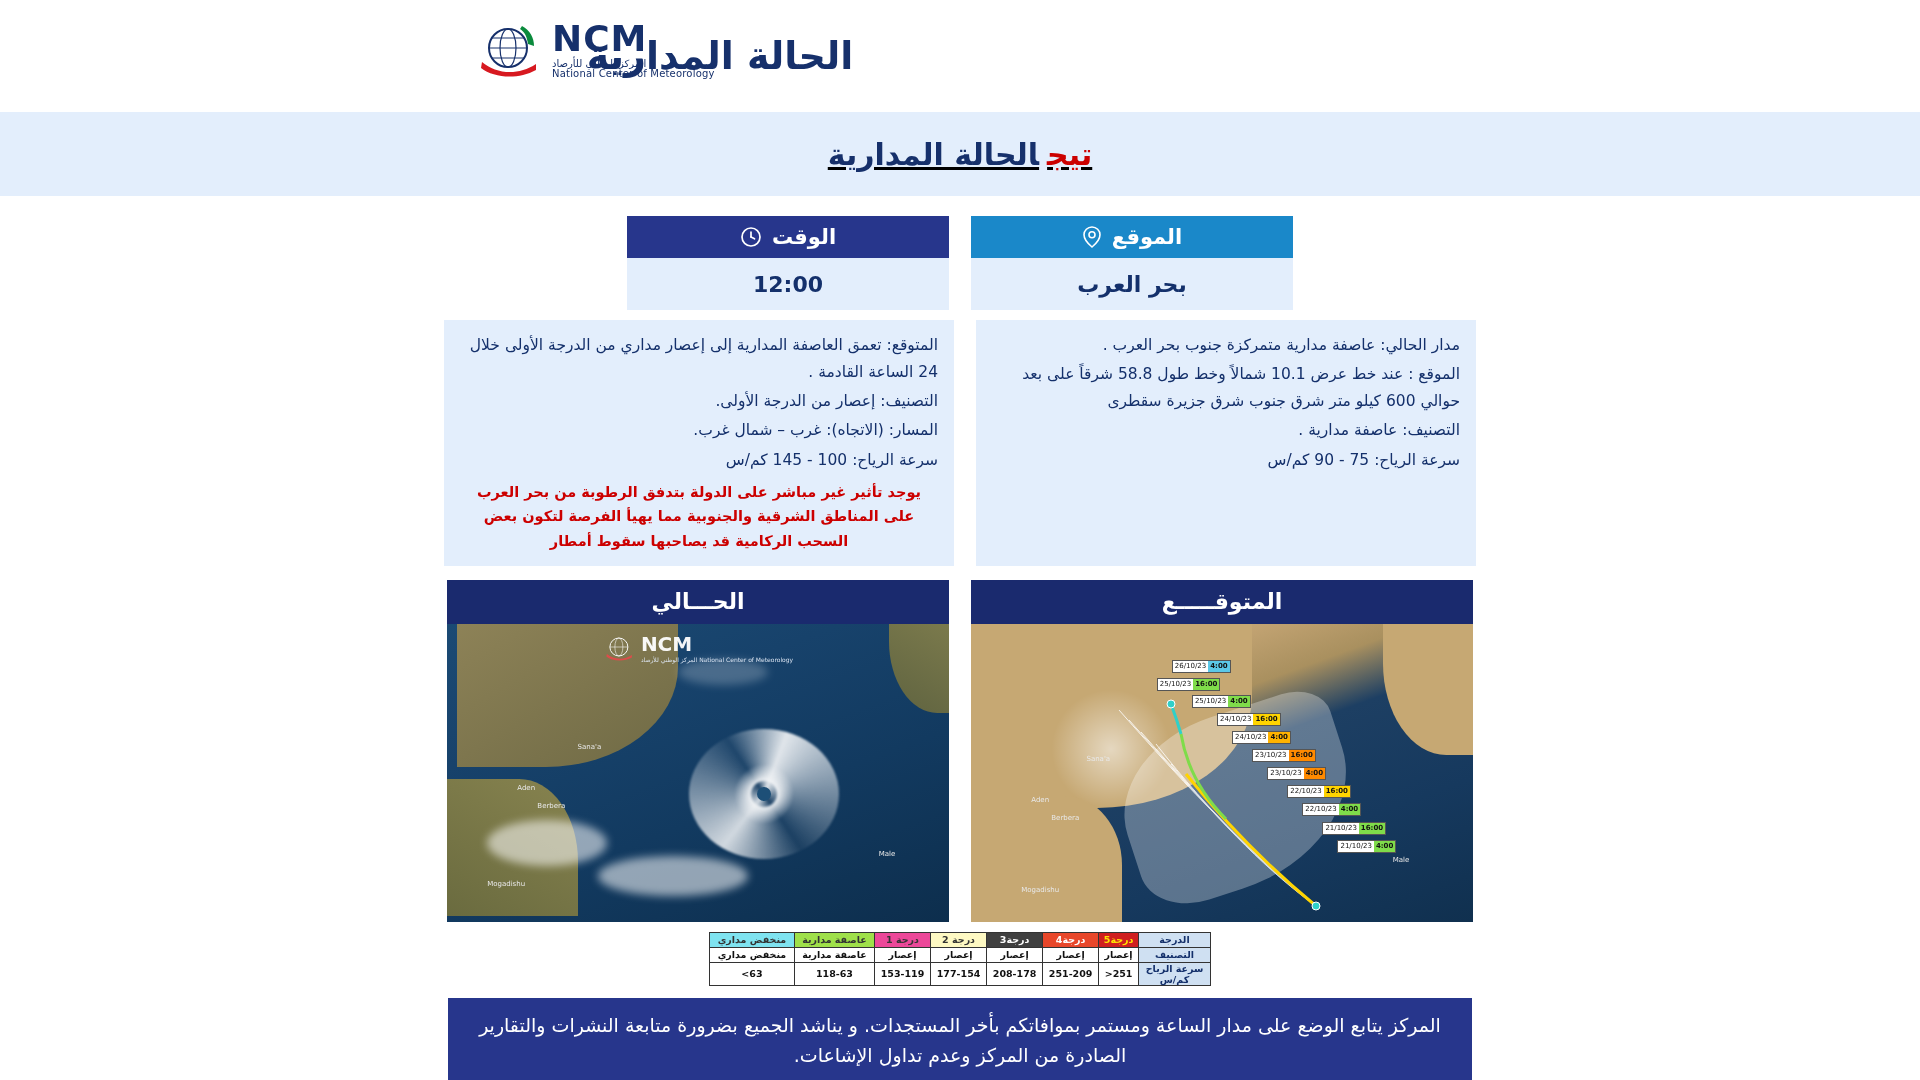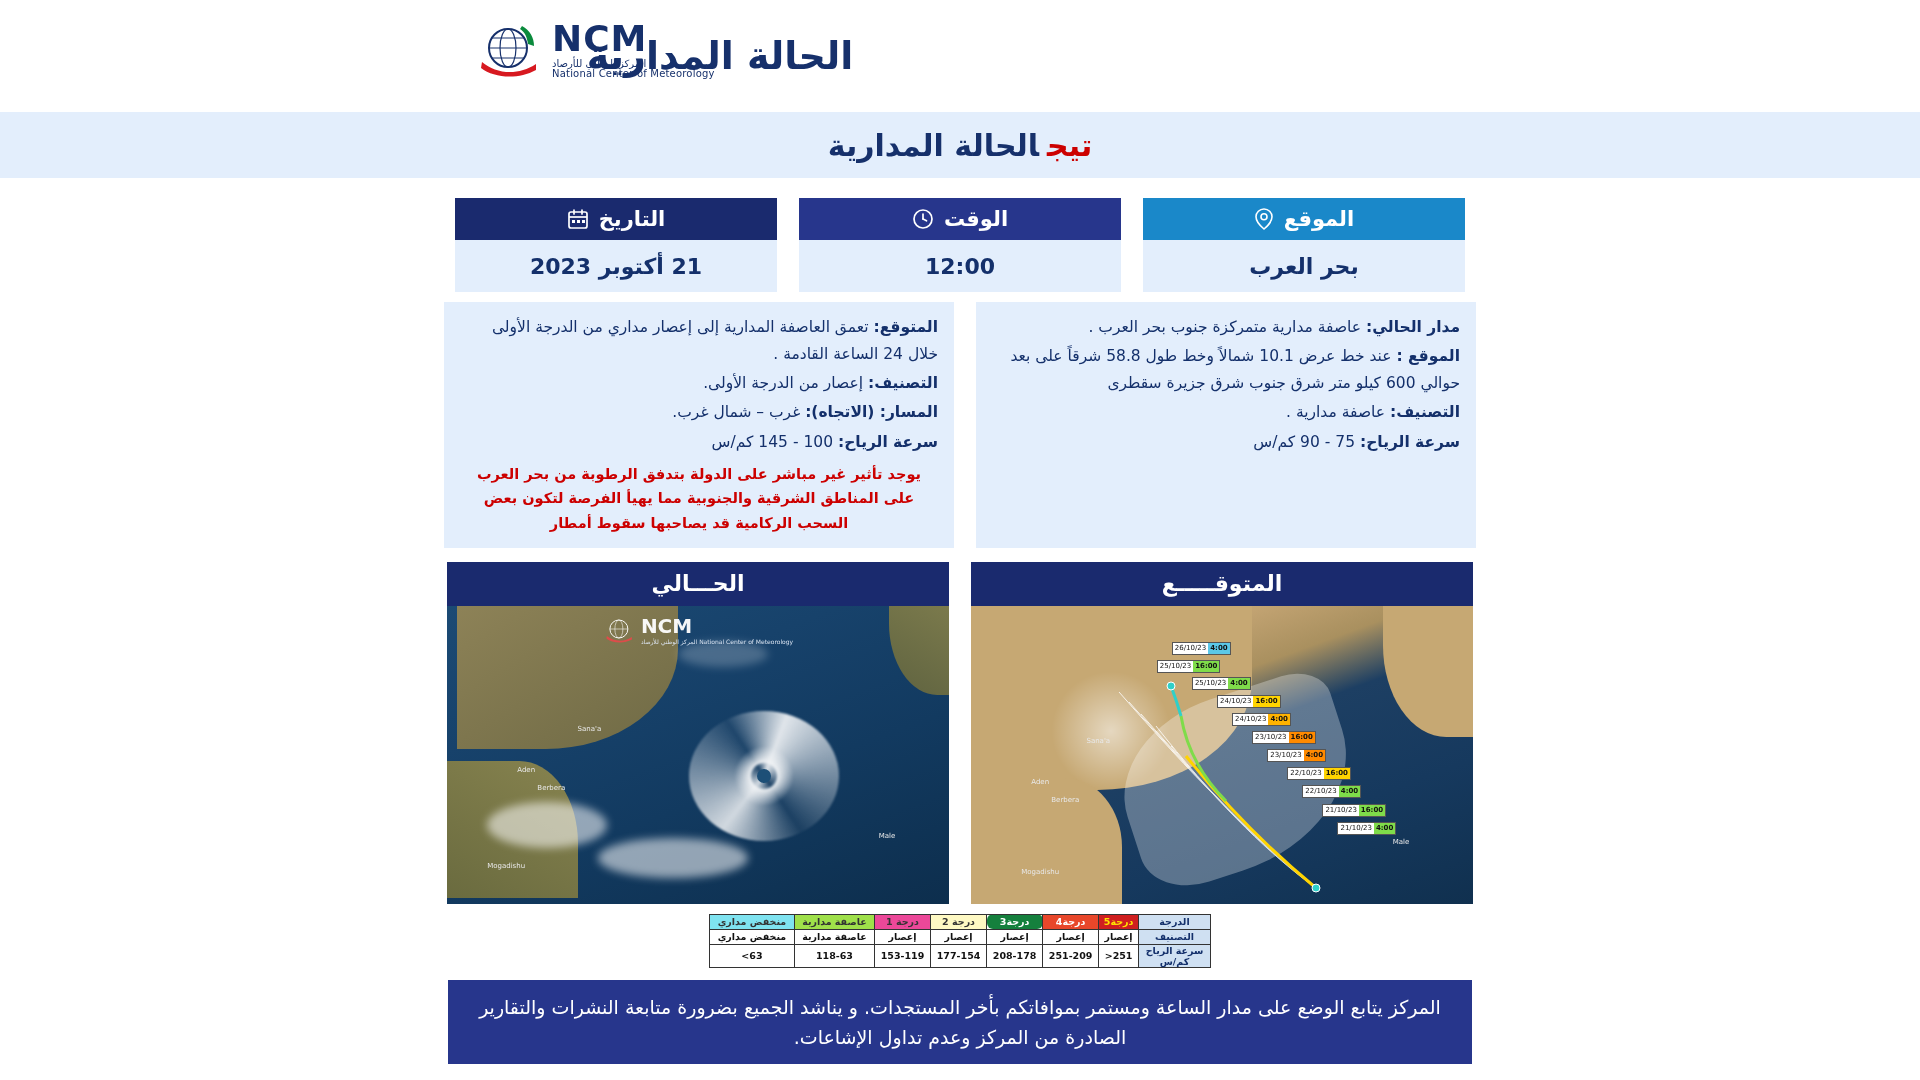--- a/index.html
+++ b/index.html
@@ -55,25 +55,26 @@
   .logo-ar {
     font-size: 10px; color: #16306b; letter-spacing: 2px;
     margin-top: 2px;
   }
   .logo-en {
     font-size: 10px; color: #16306b; letter-spacing: .2px;
   }
 
   
   .band {
-    height: 66px;
+    height: 84px;
     background: #e3eefc;
     display: flex;
     align-items: center;
     justify-content: center;
+    text-decoration: underline;
   }
   .band-text {
     font-size: 30px;
     font-weight: bold;
     color: #16306b;
   }
   .band-text .storm {
     color: #cc0000;
     margin-left: 8px;
   }
@@ -123,21 +124,21 @@
   .panel {
     background: #e3eefc;
     padding: 12px 16px;
     font-size: 15.5px;
     line-height: 1.75;
     color: #14306b;
   }
   .panel-current  { width: 500px; min-height: 150px; }
   .panel-forecast { width: 510px; min-height: 150px; }
   .panel p { margin: 0 0 2px 0; }
-  .panel b { font-weight: bold; margin-top: 8px; }
+  .panel b { font-weight: normal; margin-top: 8px; }
   .warn {
     color: #cc0000;
     font-weight: bold;
     line-height: 1.7;
     margin-top: 6px;
     text-align: center;
     font-size: 14.5px;
   }
 
   
@@ -393,37 +394,20 @@
           <svg class="icon-svg" width="22" height="22" viewBox="0 0 22 22">
             <circle cx="11" cy="11" r="9" fill="none" stroke="#ffffff" stroke-width="1.7"></circle>
             <line x1="11" y1="11" x2="11" y2="6" stroke="#ffffff" stroke-width="1.7" stroke-linecap="round"></line>
             <line x1="11" y1="11" x2="14.5" y2="12.8" stroke="#ffffff" stroke-width="1.7" stroke-linecap="round"></line>
           </svg>
         </span>
       </div>
       <div class="info-body">12:00</div>
     </div>
 
-    <div class="info-card">
-      <div class="info-head head-date">
-        <span>التاريخ</span>
-        <span>
-          <svg class="icon-svg" width="22" height="22" viewBox="0 0 22 22">
-            <rect x="2" y="4" width="18" height="16" rx="2" fill="none" stroke="#ffffff" stroke-width="1.7"></rect>
-            <line x1="2" y1="9" x2="20" y2="9" stroke="#ffffff" stroke-width="1.7"></line>
-            <line x1="7" y1="2" x2="7" y2="6" stroke="#ffffff" stroke-width="1.7" stroke-linecap="round"></line>
-            <line x1="15" y1="2" x2="15" y2="6" stroke="#ffffff" stroke-width="1.7" stroke-linecap="round"></line>
-            <rect x="5" y="12" width="3" height="3" fill="#ffffff"></rect>
-            <rect x="10" y="12" width="3" height="3" fill="#ffffff"></rect>
-            <rect x="15" y="12" width="3" height="3" fill="#ffffff"></rect>
-          </svg>
-        </span>
-      </div>
-      <div class="info-body">21 أكتوبر 2023</div>
-    </div>
 
   </div>
 
   <div class="panels">
 
     <div class="panel panel-current">
       <p><b>مدار الحالي:</b>
          <span>عاصفة مدارية متمركزة جنوب بحر العرب .</span></p>
       <p><b>الموقع :</b>
          <span>عند خط عرض 10.1 شمالاً وخط طول 58.8 شرقاً على بعد حوالي 600 كيلو متر شرق جنوب شرق جزيرة سقطرى</span></p>
@@ -574,21 +558,21 @@
 
   </div>
 
   <div class="scale-wrap">
     <table class="scale">
       <tbody id="scale-body">
           <tr>
             <td class="rowlabel">الدرجة</td>
             <td style="background: rgb(207, 31, 31); color: rgb(255, 228, 0);">درجة5</td>
             <td style="background: rgb(232, 71, 42); color: rgb(255, 255, 255);">درجة4</td>
-            <td style="background: #15803d; color: rgb(255, 255, 255); border-radius: 6px;">درجة3</td>
+            <td style="background: #404040; color: rgb(255, 255, 255);">درجة3</td>
             <td style="background: #fef9c3; color: rgb(51, 51, 51);">درجة 2</td>
             <td style="background: #ec4899; color: rgb(51, 51, 51);">درجة 1</td>
             <td style="background: rgb(159, 224, 74); color: rgb(51, 51, 51);">عاصفة مدارية</td>
             <td style="background: rgb(127, 227, 240); color: rgb(51, 51, 51);">منخفض مداري</td>
           </tr>
           <tr>
             <td class="rowlabel">التصنيف</td>
             <td style="background: rgb(255, 255, 255); color: rgb(17, 17, 17);">إعصار</td>
             <td style="background: rgb(255, 255, 255); color: rgb(17, 17, 17);">إعصار</td>
             <td style="background: rgb(255, 255, 255); color: rgb(17, 17, 17);">إعصار</td>

